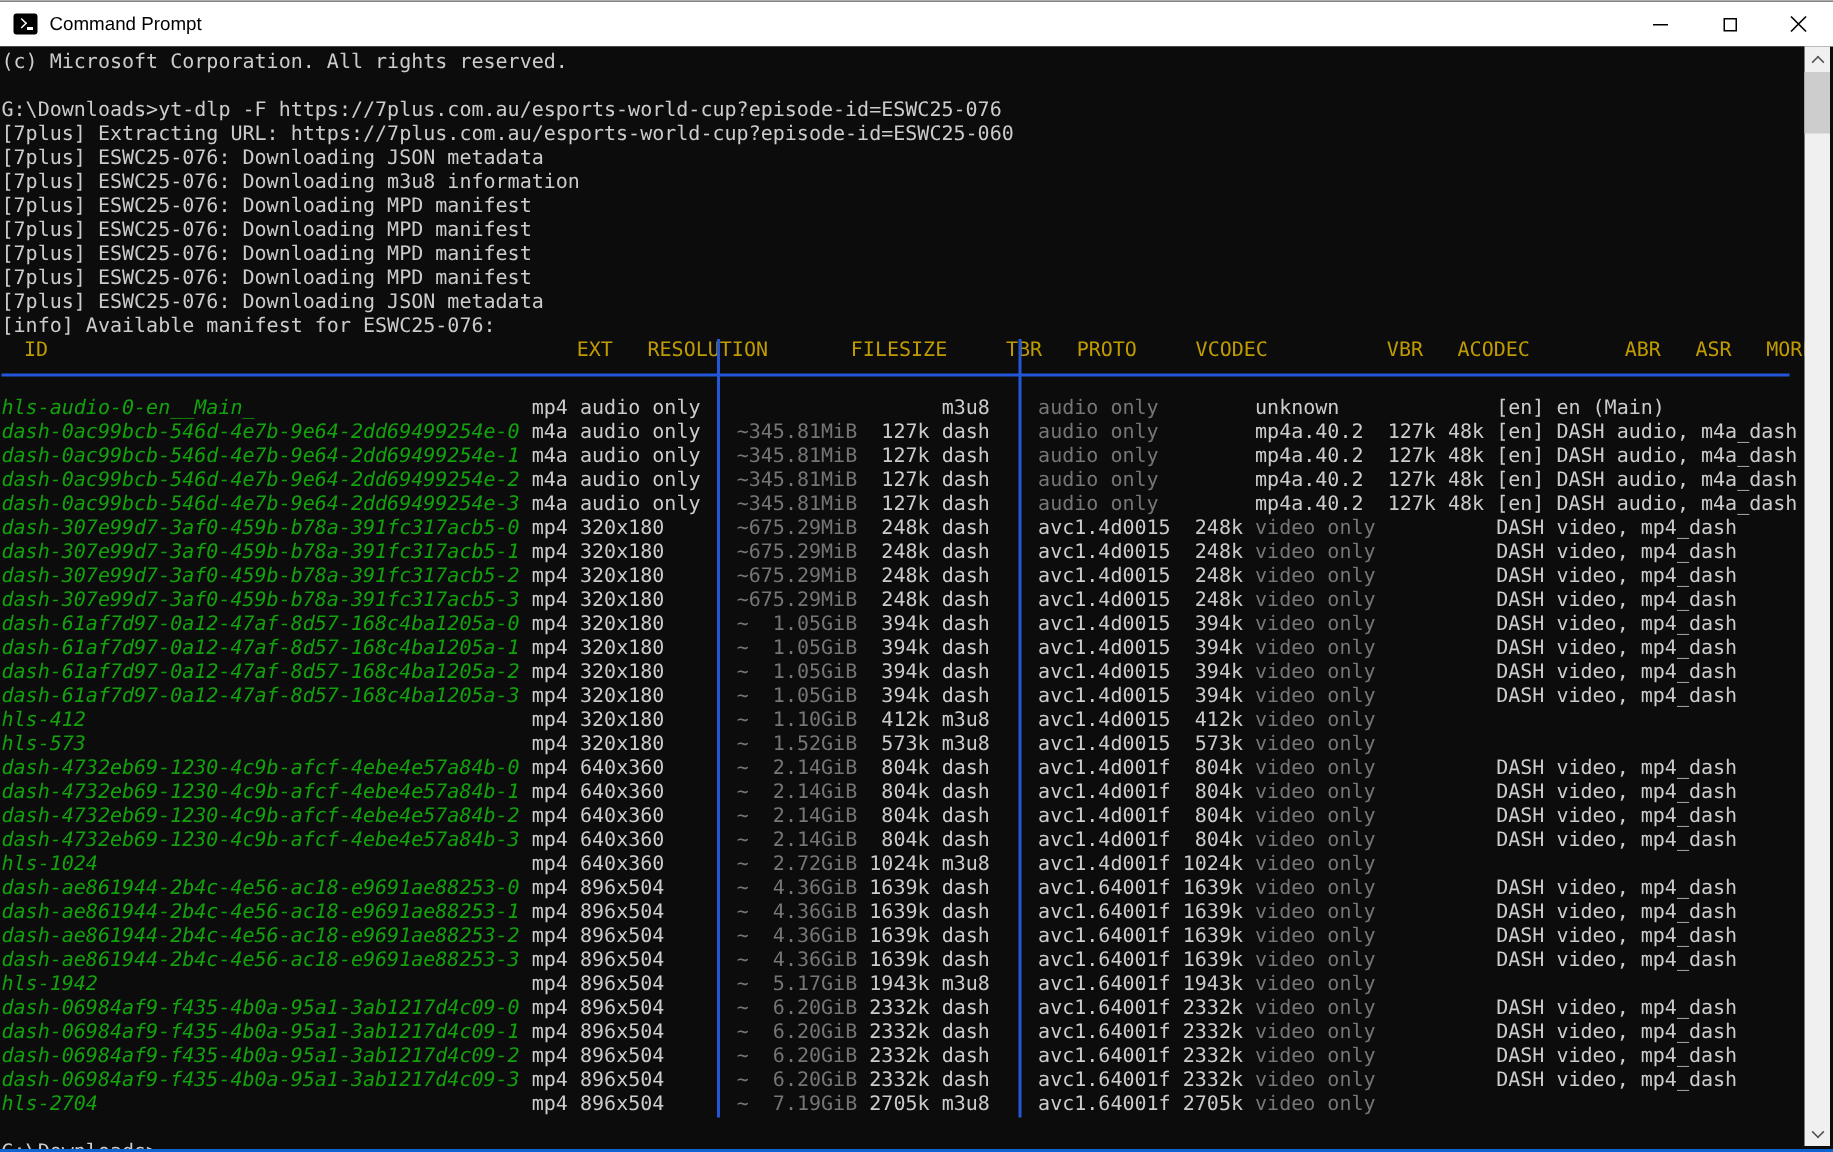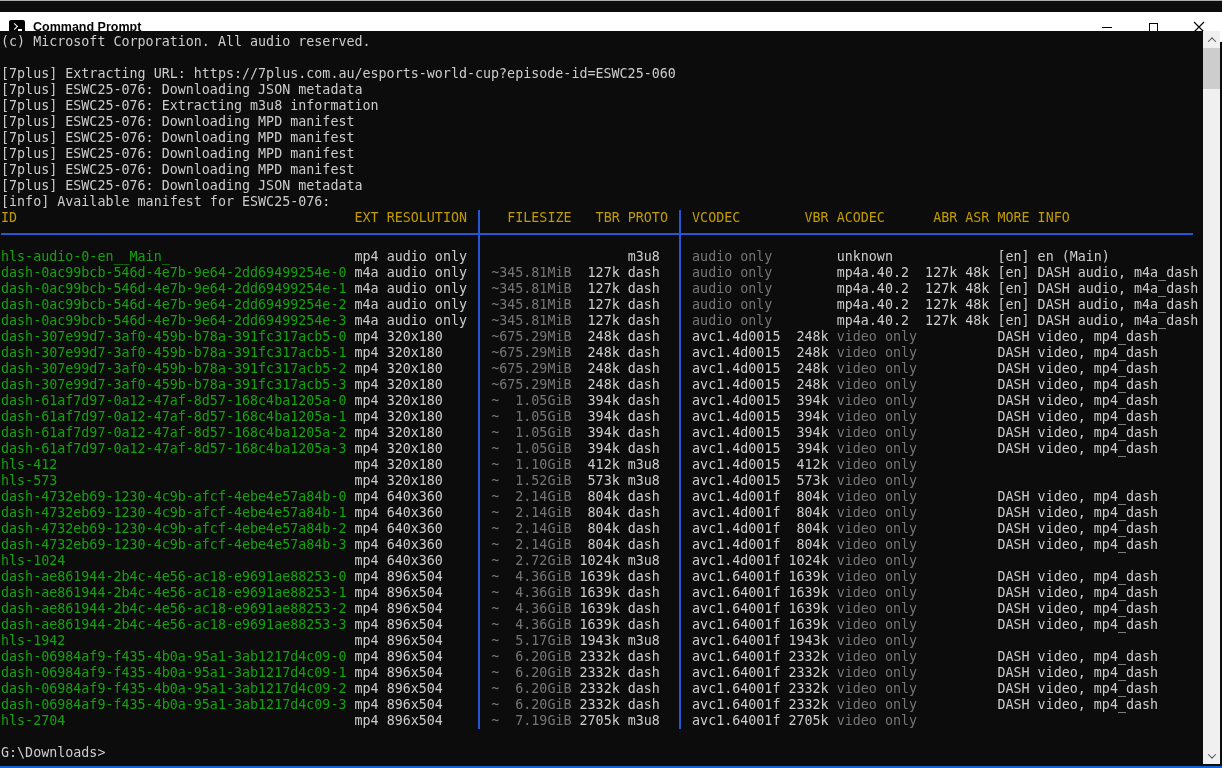--- a/index.html
+++ b/index.html
@@ -9,23 +9,23 @@
     --scrollbar-track:#f0f0f0; --scrollbar-thumb:#cdcdcd; --accent-border:#0f64d2;
   }
   html,body{margin:0;padding:0;background:#222;}
   .window{
     position:relative; width:1222px; height:768px; overflow:hidden;
     background:var(--background); box-sizing:border-box;
     border-top:1px solid #ababab; border-bottom:2px solid var(--accent-border);
     font-family:"Liberation Sans", sans-serif;
   }
   .titlebar{
-    position:absolute; left:0; top:11px; right:0; height:30px;
+    position:absolute; left:0; top:0; right:0; height:30px;
     background:var(--titlebar-bg); color:var(--titlebar-fg);
-    display:flex; align-items:center;font-weight:bold;
+    display:flex; align-items:center;
   }
   .app-icon{
     width:16px; height:14px; margin-left:9px; background:#000; border-radius:2px;
     position:relative; flex:0 0 auto;
   }
   .app-icon::before{ 
     content:""; position:absolute; left:3px; top:4px; width:4px; height:4px;
     border-right:1.5px solid #fff; border-bottom:1.5px solid #fff;
     transform:rotate(-45deg);
   }
@@ -38,22 +38,22 @@
   .min-glyph{width:10px; height:1px; background:#000; display:block;}
   .max-glyph{width:9px; height:9px; border:1px solid #000; box-sizing:border-box; display:block;}
   .console{
     position:absolute; left:0; top:30px; right:19px; bottom:0;
     background:var(--background);
     font-family:"DejaVu Sans Mono","Liberation Mono",monospace;
     font-size:13.35px; line-height:16px;
     padding:3px 0 0 1px; overflow:hidden; cursor:text;
   }
   .line{height:16px; white-space:pre;}
-  .fg{color:var(--foreground);} .green{color:var(--id-green);}
-  .yellow{color:var(--header-yellow);} .dim{color:var(--dim-gray);}
+  .fg{color:var(--foreground);} .green{color:var(--id-green);font-style:italic;}
+  .yellow{color:var(--header-yellow);padding-left:15px;} .dim{color:var(--dim-gray);}
   .ftable{position:relative;}
   .vline{position:absolute; top:0; bottom:0; width:2px; background:var(--separator-blue);}
   .hline{height:2px; background:var(--separator-blue); margin-top:7px; width:1192px;}
   .scrollbar{
     position:absolute; top:30px; right:2px; bottom:2px; width:17px;
     background:var(--scrollbar-track);
   }
   .sb-btn{position:absolute; left:0; width:17px; height:17px; display:flex; align-items:center; justify-content:center;}
   .sb-btn.up{top:0;} .sb-btn.down{bottom:0;}
   .chev{display:block; width:6px; height:6px; box-sizing:border-box;}
@@ -77,25 +77,26 @@
       </div>
       <div class="ctrl">
         <svg width="12" height="12" viewBox="0 0 12 12">
             <path d="M1 1 L11 11 M11 1 L1 11" stroke="#000" stroke-width="1.1" fill="none"></path>
           </svg>
       </div>
     </div>
   </div>
 
   <div class="console" id="console">
-      <div class="line"><span class="fg">(c) Microsoft Corporation. All audio reserved.</span></div>
+      <div class="line"><span class="fg">(c) Microsoft Corporation. All rights reserved.</span></div>
       <div class="line"><span class="fg"></span></div>
+      <div class="line"><span class="fg">G:\Downloads&gt;yt-dlp -F https://7plus.com.au/esports-world-cup?episode-id=ESWC25-076</span></div>
       <div class="line"><span class="fg">[7plus] Extracting URL: https://7plus.com.au/esports-world-cup?episode-id=ESWC25-060</span></div>
       <div class="line"><span class="fg">[7plus] ESWC25-076: Downloading JSON metadata</span></div>
-      <div class="line"><span class="fg">[7plus] ESWC25-076: Extracting m3u8 information</span></div>
+      <div class="line"><span class="fg">[7plus] ESWC25-076: Downloading m3u8 information</span></div>
       <div class="line"><span class="fg">[7plus] ESWC25-076: Downloading MPD manifest</span></div>
       <div class="line"><span class="fg">[7plus] ESWC25-076: Downloading MPD manifest</span></div>
       <div class="line"><span class="fg">[7plus] ESWC25-076: Downloading MPD manifest</span></div>
       <div class="line"><span class="fg">[7plus] ESWC25-076: Downloading MPD manifest</span></div>
       <div class="line"><span class="fg">[7plus] ESWC25-076: Downloading JSON metadata</span></div>
       <div class="line"><span class="fg">[info] Available manifest for ESWC25-076:</span></div>
       <div class="ftable">
         <div class="line"><span class="yellow">ID                                         </span><span class="fg"> </span><span class="yellow">EXT</span><span class="fg"> </span><span class="yellow">RESOLUTION</span><span class="fg"> </span><span class="fg"> </span><span class="fg"> </span><span class="yellow">  FILESIZE</span><span class="fg"> </span><span class="yellow">  TBR</span><span class="fg"> </span><span class="yellow">PROTO</span><span class="fg"> </span><span class="fg"> </span><span class="fg"> </span><span class="yellow">VCODEC     </span><span class="fg"> </span><span class="yellow">  VBR</span><span class="fg"> </span><span class="yellow">ACODEC    </span><span class="fg"> </span><span class="yellow"> ABR</span><span class="fg"> </span><span class="yellow">ASR</span><span class="fg"> </span><span class="yellow">MORE INFO</span></div>
         <div class="line"><div class="hline"></div></div>
         <div class="line"><span class="green">hls-audio-0-en__Main_                      </span><span class="fg"> </span><span class="fg">mp4</span><span class="fg"> </span><span class="fg">audio only</span><span class="fg"> </span><span class="fg"> </span><span class="fg"> </span><span class="dim">          </span><span class="fg"> </span><span class="fg">     </span><span class="fg"> </span><span class="fg">m3u8 </span><span class="fg"> </span><span class="fg"> </span><span class="fg"> </span><span class="dim">audio only </span><span class="fg"> </span><span class="fg">     </span><span class="fg"> </span><span class="fg">unknown   </span><span class="fg"> </span><span class="fg">    </span><span class="fg"> </span><span class="fg">   </span><span class="fg"> </span><span class="fg">[en] en (Main)</span></div>

